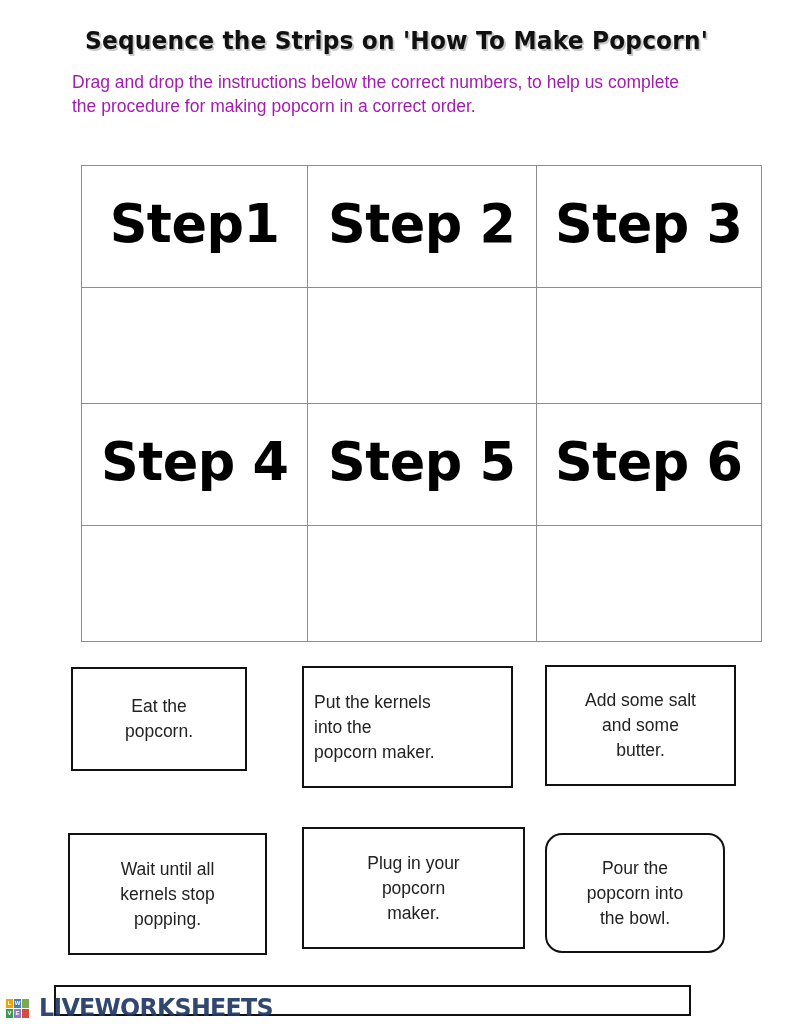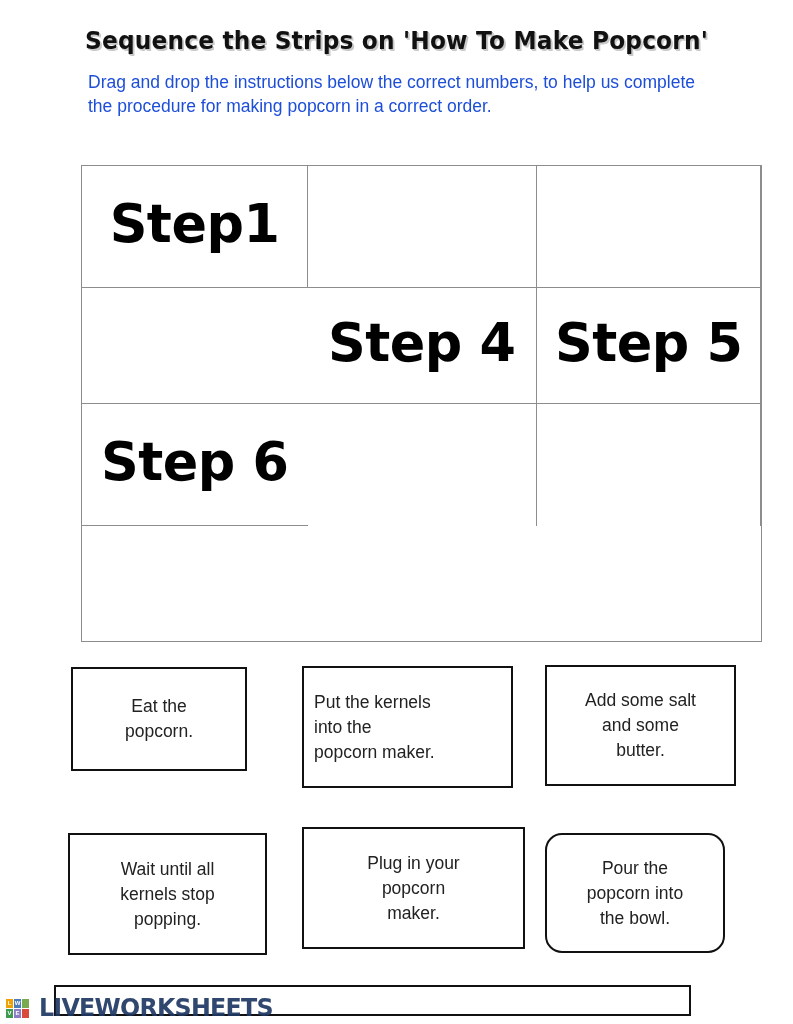--- a/index.html
+++ b/index.html
@@ -39,26 +39,26 @@
     color: #111111;
     text-shadow: 2px 2px 0 #c9c9c9, 1px 1px 0 #9a9a9a;
     transform: scaleX(0.93);
     transform-origin: center center;
     white-space: nowrap;
   }
 
   
   .instructions {
     position: absolute;
-    left: 88px;
+    left: 72px;
     top: 70px;
     width: 630px;
     font-size: 17.5px;
     line-height: 24px;
-    color: #1d4ed8;
+    color: #a21caf;
     font-weight: 400;
   }
 
   
   .step-grid {
     position: absolute;
     left: 69px;
     top: 165px;
     width: 681px;
     height: 477px;
@@ -195,20 +195,26 @@
 <div class="page">
 
   <div class="worksheet-title">Sequence the Strips on 'How To Make Popcorn'</div>
 
   <div class="instructions">Drag and drop the instructions below the correct numbers, to help us complete the procedure for making popcorn in a correct order.</div>
 
   <div class="step-grid">
 
     <div class="grid-cell">
       <span class="step-label">Step1</span>
+    </div>
+    <div class="grid-cell">
+      <span class="step-label">Step 2</span>
+    </div>
+    <div class="grid-cell col-last">
+      <span class="step-label">Step 3</span>
     </div>
 
     <div class="grid-cell">
       <div class="drop-zone"></div>
     </div>
     <div class="grid-cell">
       <div class="drop-zone"></div>
     </div>
     <div class="grid-cell col-last">
       <div class="drop-zone"></div>

